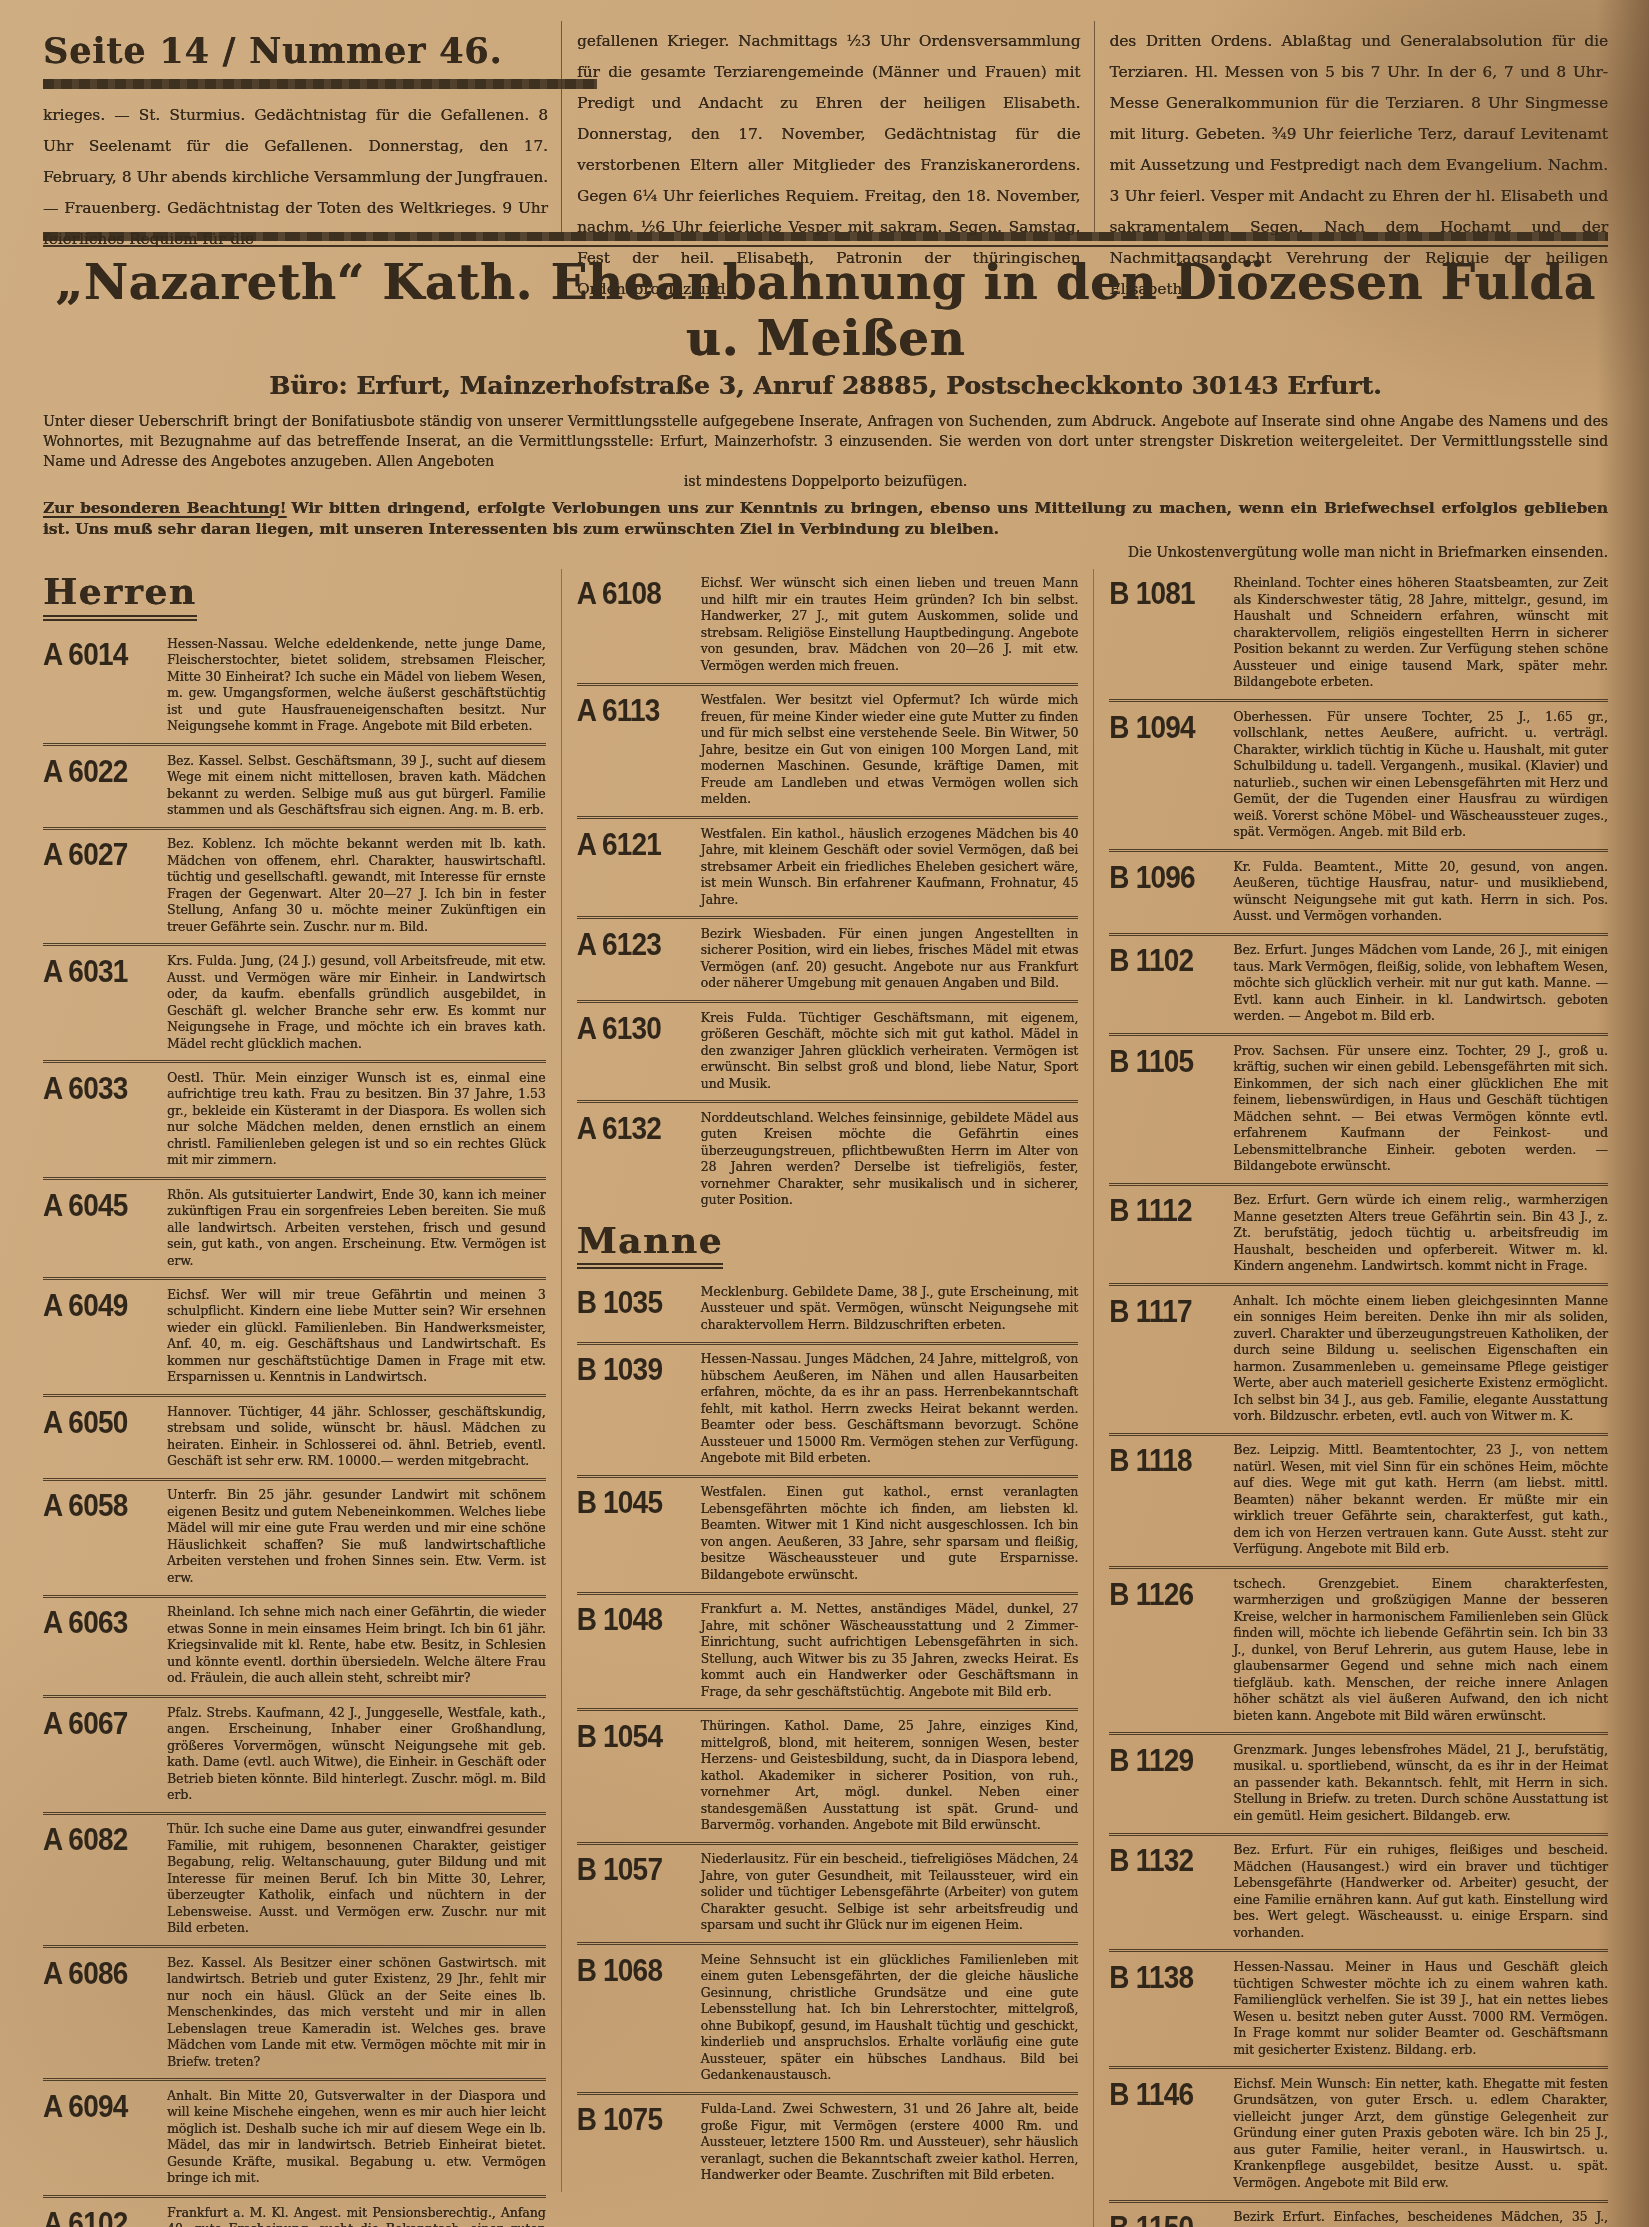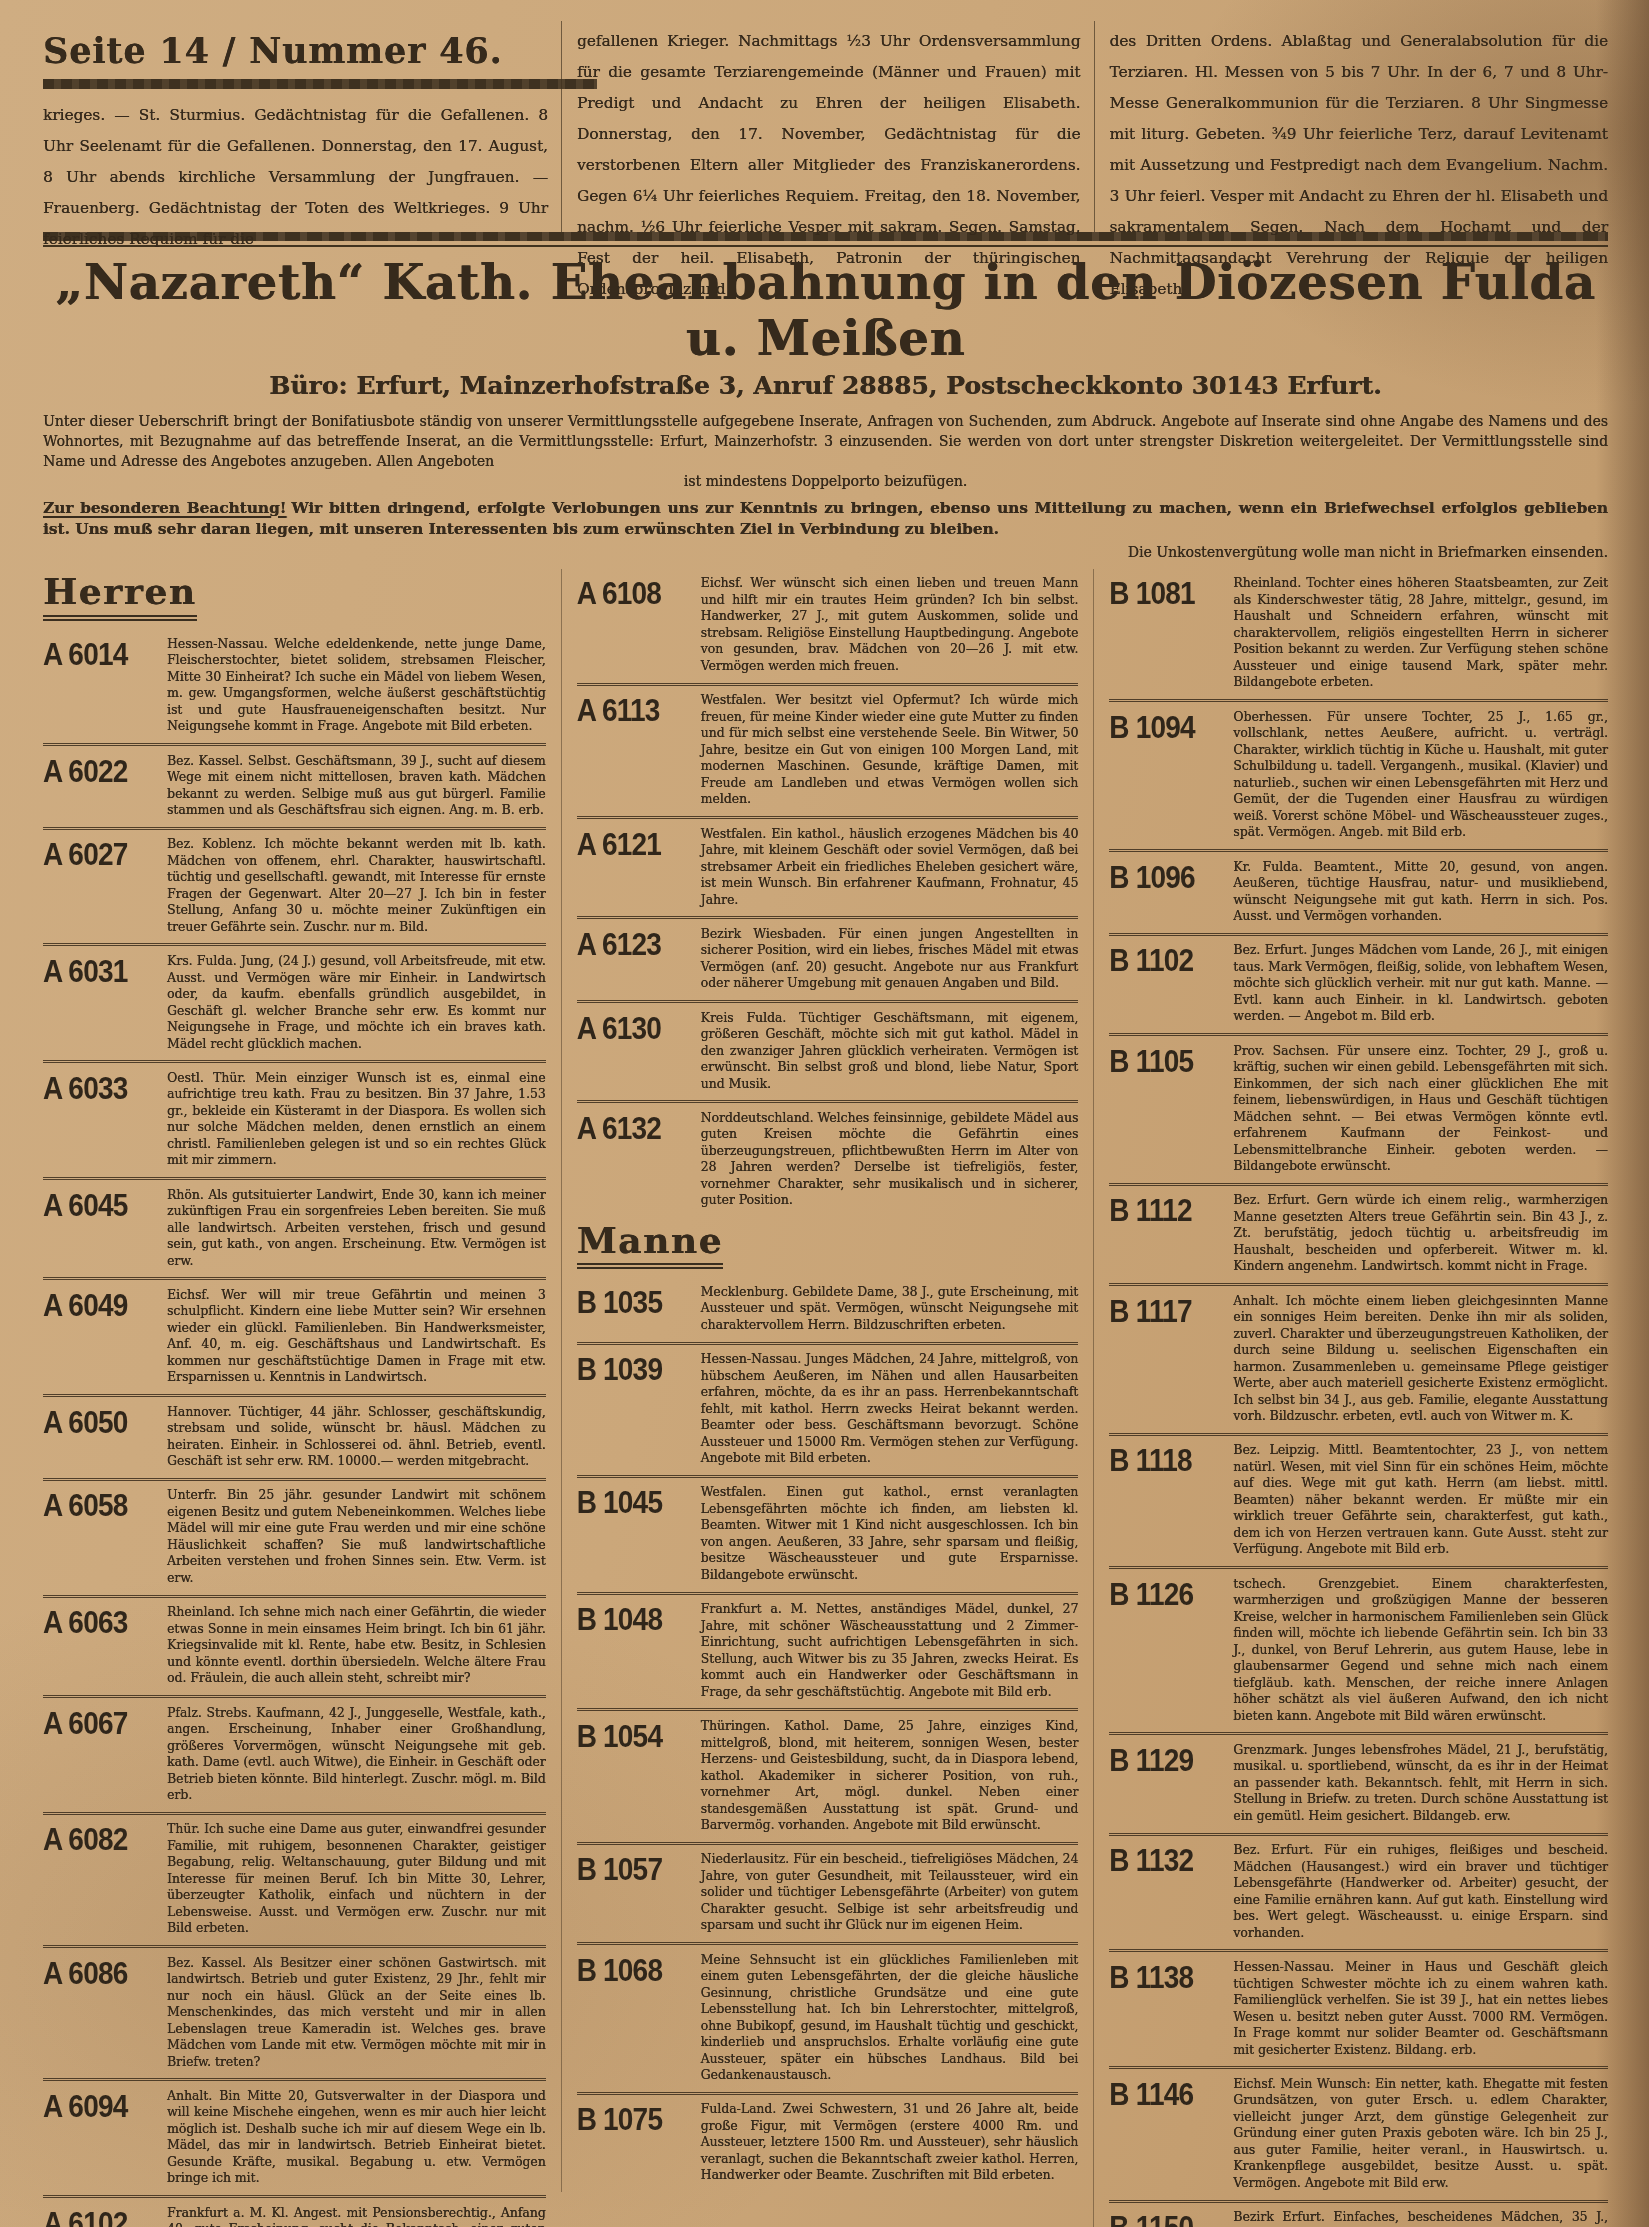--- a/index.html
+++ b/index.html
@@ -59,21 +59,21 @@
 </head>
 <body>
 
 <div class="page">
   <div class="content">
 
     <div class="top-strip">
       <div class="top-col tc1">
         <div class="masthead">Seite 14 / Nummer 46.</div>
         <div class="masthead-bar"></div>
-        <div class="top-text">krieges. — St. Sturmius. Gedächtnistag für die Gefallenen. 8 Uhr Seelenamt für die Gefallenen. Donnerstag, den 17. August, 8 Uhr abends kirchliche Versammlung der Jungfrauen. — Frauenberg. Gedächtnistag der Toten des Weltkrieges. 9 Uhr feierliches Requiem für die</div>
+        <div class="top-text">krieges. — St. Sturmius. Gedächtnistag für die Gefallenen. 8 Uhr Seelenamt für die Gefallenen. Donnerstag, den 17. February, 8 Uhr abends kirchliche Versammlung der Jungfrauen. — Frauenberg. Gedächtnistag der Toten des Weltkrieges. 9 Uhr feierliches Requiem für die</div>
       </div>
       <div class="top-col tc2">
         <div class="top-text">gefallenen Krieger. Nachmittags ½3 Uhr Ordensversammlung für die gesamte Terziarengemeinde (Männer und Frauen) mit Predigt und Andacht zu Ehren der heiligen Elisabeth. Donnerstag, den 17. November, Gedächtnistag für die verstorbenen Eltern aller Mitglieder des Franziskanerordens. Gegen 6¼ Uhr feierliches Requiem. Freitag, den 18. November, nachm. ½6 Uhr feierliche Vesper mit sakram. Segen. Samstag, Fest der heil. Elisabeth, Patronin der thüringischen Ordensprovinz und</div>
       </div>
       <div class="top-col tc3">
         <div class="top-text">des Dritten Ordens. Ablaßtag und Generalabsolution für die Terziaren. Hl. Messen von 5 bis 7 Uhr. In der 6, 7 und 8 Uhr-Messe Generalkommunion für die Terziaren. 8 Uhr Singmesse mit liturg. Gebeten. ¾9 Uhr feierliche Terz, darauf Levitenamt mit Aussetzung und Festpredigt nach dem Evangelium. Nachm. 3 Uhr feierl. Vesper mit Andacht zu Ehren der hl. Elisabeth und sakramentalem Segen. Nach dem Hochamt und der Nachmittagsandacht Verehrung der Reliquie der heiligen Elisabeth.</div>
       </div>
     </div>
 
     <div class="rule-thick"></div>

